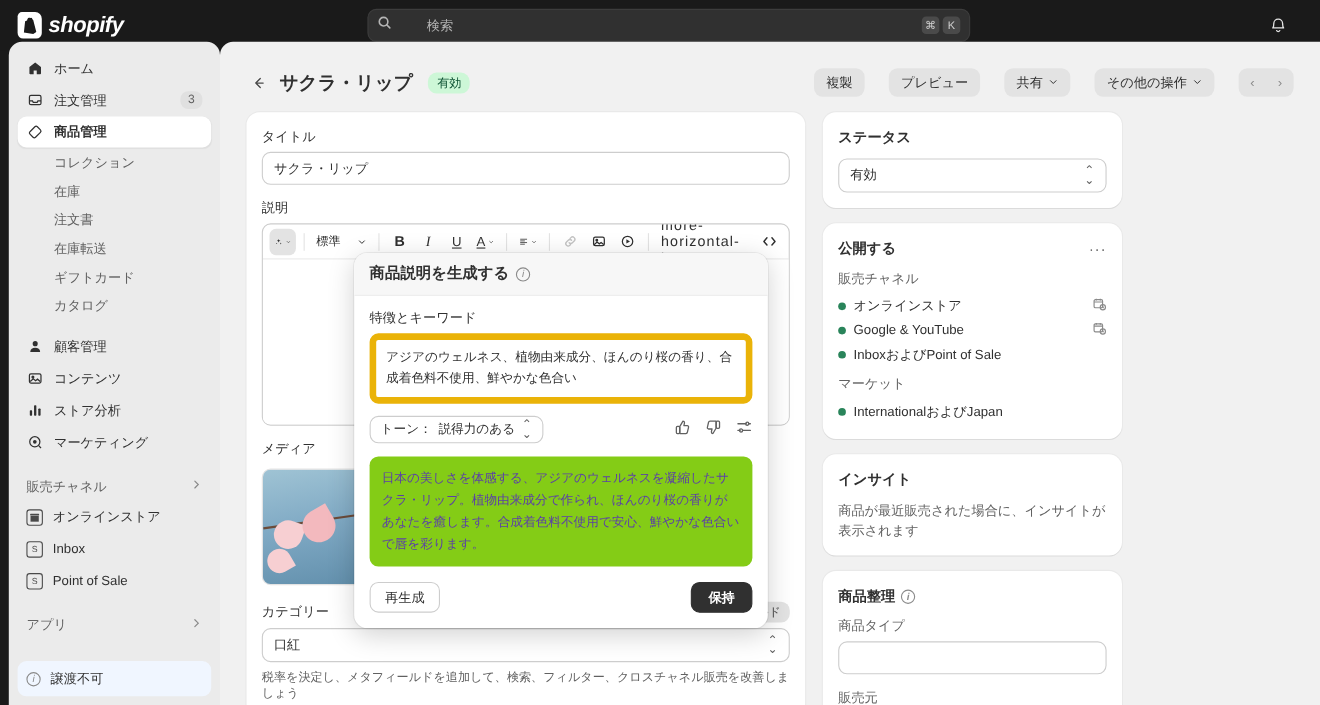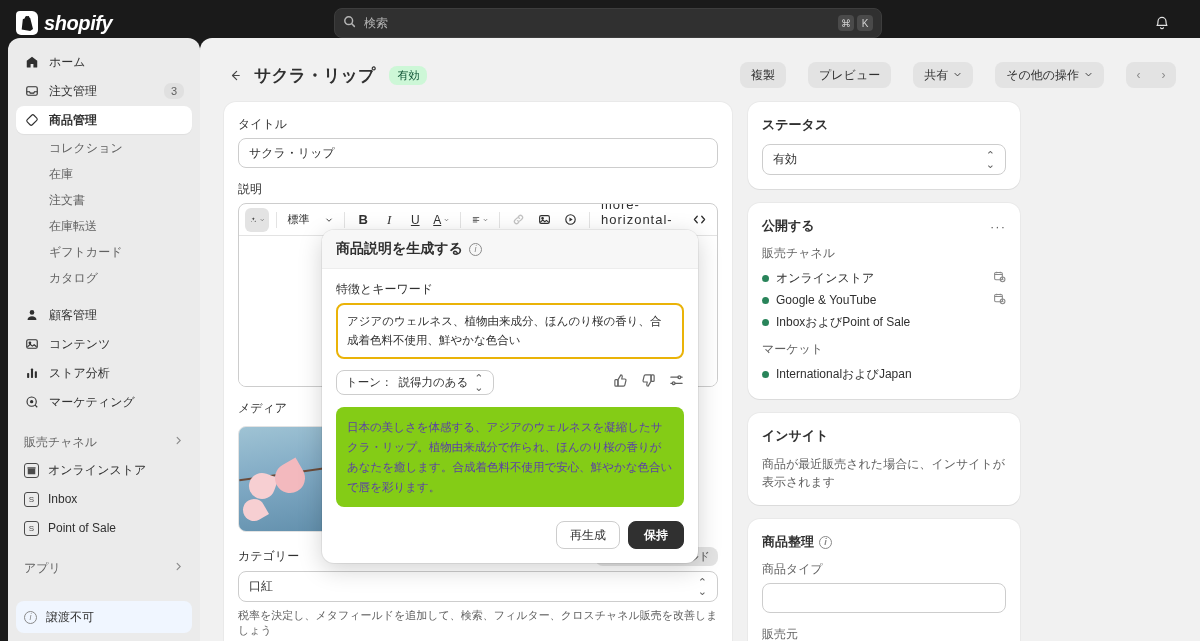--- a/index.html
+++ b/index.html
@@ -32,21 +32,21 @@
     font-style: italic;
   }
   .search-wrap { flex: 1; display: flex; justify-content: center; }
   .searchbox {
     width: 548px; height: 30px; background: #303030;
     border: 1px solid #3d3d3d; border-radius: 8px;
     display: flex; align-items: center; padding: 0 8px; gap: 8px;
     cursor: text;
   }
   .searchbox .mag { flex: 0 0 auto; }
-  .search-ph { color: #b5b5b5; font-size: 12px; flex: 1; }
+  .search-ph { color: #b5b5b5; font-size: 12px; flex: 1; margin-left: 24px; }
   .kbd-group { display: flex; gap: 3px; }
   .kbd {
     background: #4a4a4a; color: #d0d0d0; font-size: 10px;
     min-width: 16px; height: 16px; border-radius: 4px;
     display: flex; align-items: center; justify-content: center; padding: 0 3px;
   }
   .topbar-right {
     width: 170px; display: flex; justify-content: flex-end;
     align-items: center; padding-right: 24px;
   }
@@ -211,36 +211,36 @@
     box-shadow: 0 6px 24px rgba(0,0,0,.18), 0 0 0 1px rgba(0,0,0,.06);
     overflow: hidden; z-index: 40;
   }
   .pop-head {
     background: #f7f7f7; border-bottom: 1px solid #ededed;
     padding: 10px 14px; display: flex; align-items: center; gap: 6px;
   }
   .pop-title { font-size: 14px; font-weight: 700; color: #303030; }
   .pop-body { padding: 12px 14px 14px; }
   .kw-box {
-    border: 2px solid #eab308; border-radius: 8px; padding: 7px 9px;
+    border: 6px solid #eab308; border-radius: 8px; padding: 7px 9px;
     font-size: 11.5px; color: #303030; line-height: 19px; min-height: 54px;
   }
   .tone-row { display: flex; align-items: center; margin-top: 11px; }
   .tone-btn {
     border: 1px solid #cdcdcd; border-radius: 8px; height: 25px;
     padding: 0 9px; font-size: 11.5px; color: #303030;
     display: flex; align-items: center; gap: 6px; cursor: pointer; background:#fff;
     font-family: inherit;
   }
   .fb-icons { margin-left: auto; display: flex; gap: 13px; align-items: center; color:#616161; }
   .gen-box {
     margin-top: 12px; background: #84cc16; border-radius: 8px;
     padding: 10px 11px; font-size: 11.5px; color: #5b3fa8; line-height: 20px;
   }
-  .pop-actions { display: flex; justify-content: flex-end; gap: 8px; margin-top: 14px; }
+  .pop-actions { display: flex; justify-content: space-between; gap: 8px; margin-top: 14px; }
   .btn-plain {
     background: #fff; border: 1px solid #cdcdcd; border-radius: 8px;
     height: 28px; padding: 0 13px; font-size: 12px; color: #303030;
     cursor: pointer; font-family: inherit;
   }
   .btn-dark {
     background: #303030; border: 1px solid #303030; border-radius: 8px;
     height: 28px; padding: 0 15px; font-size: 12px; color: #fff;
     cursor: pointer; font-weight: 600; font-family: inherit;
   }

